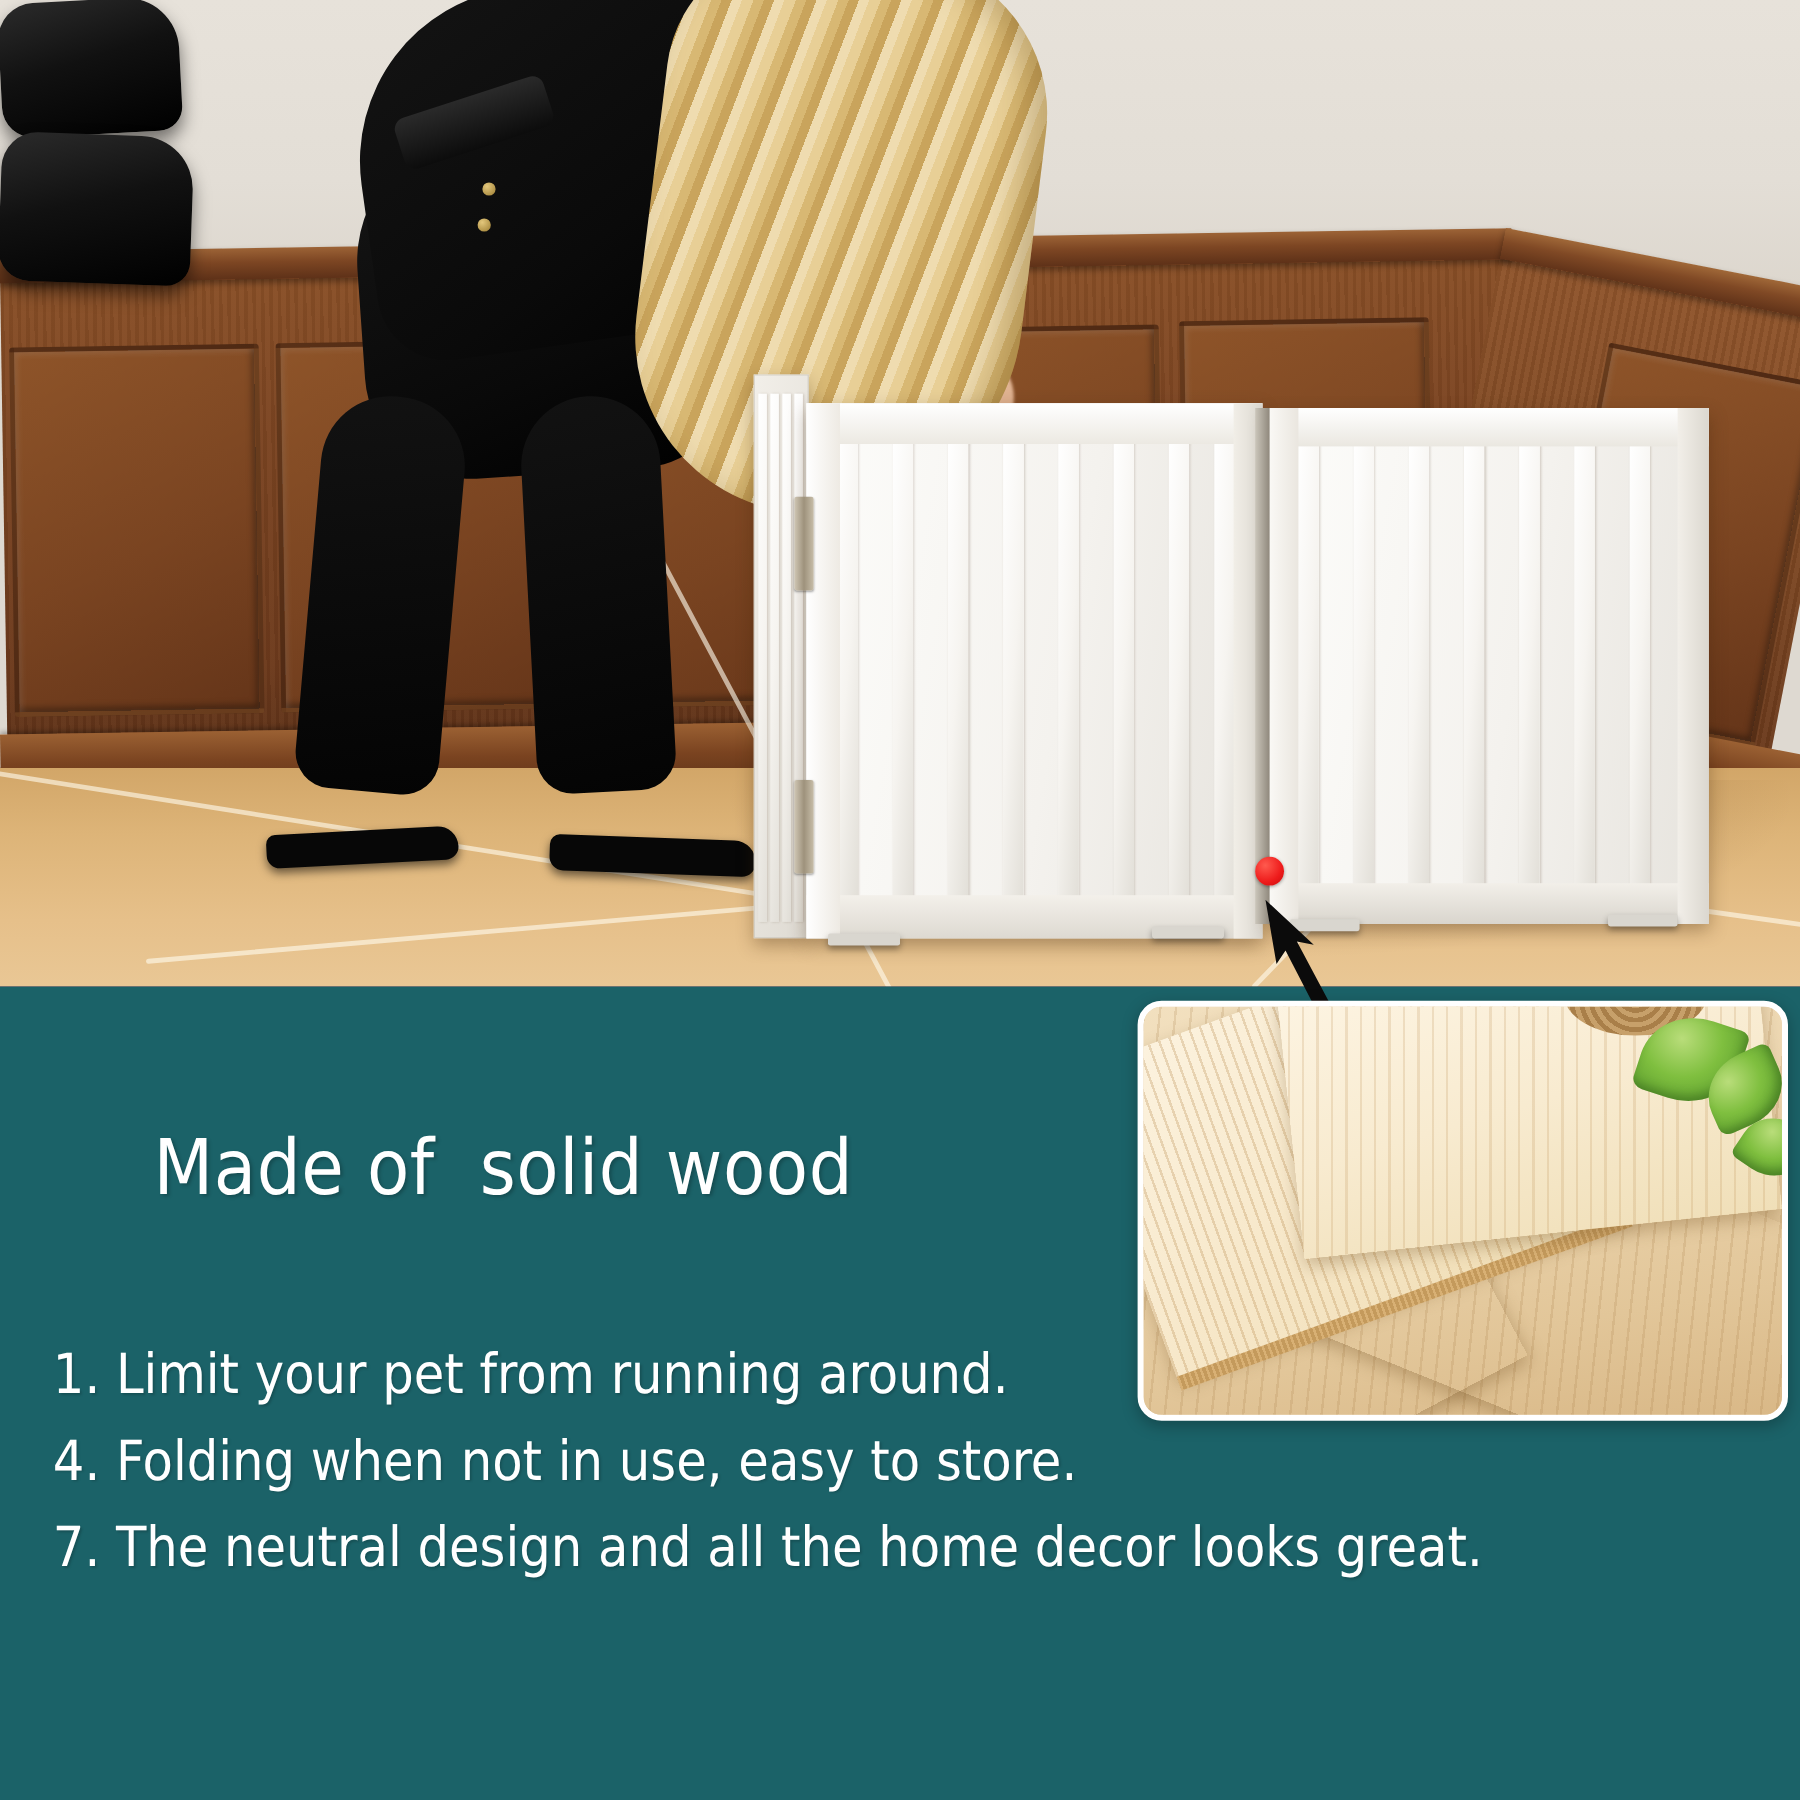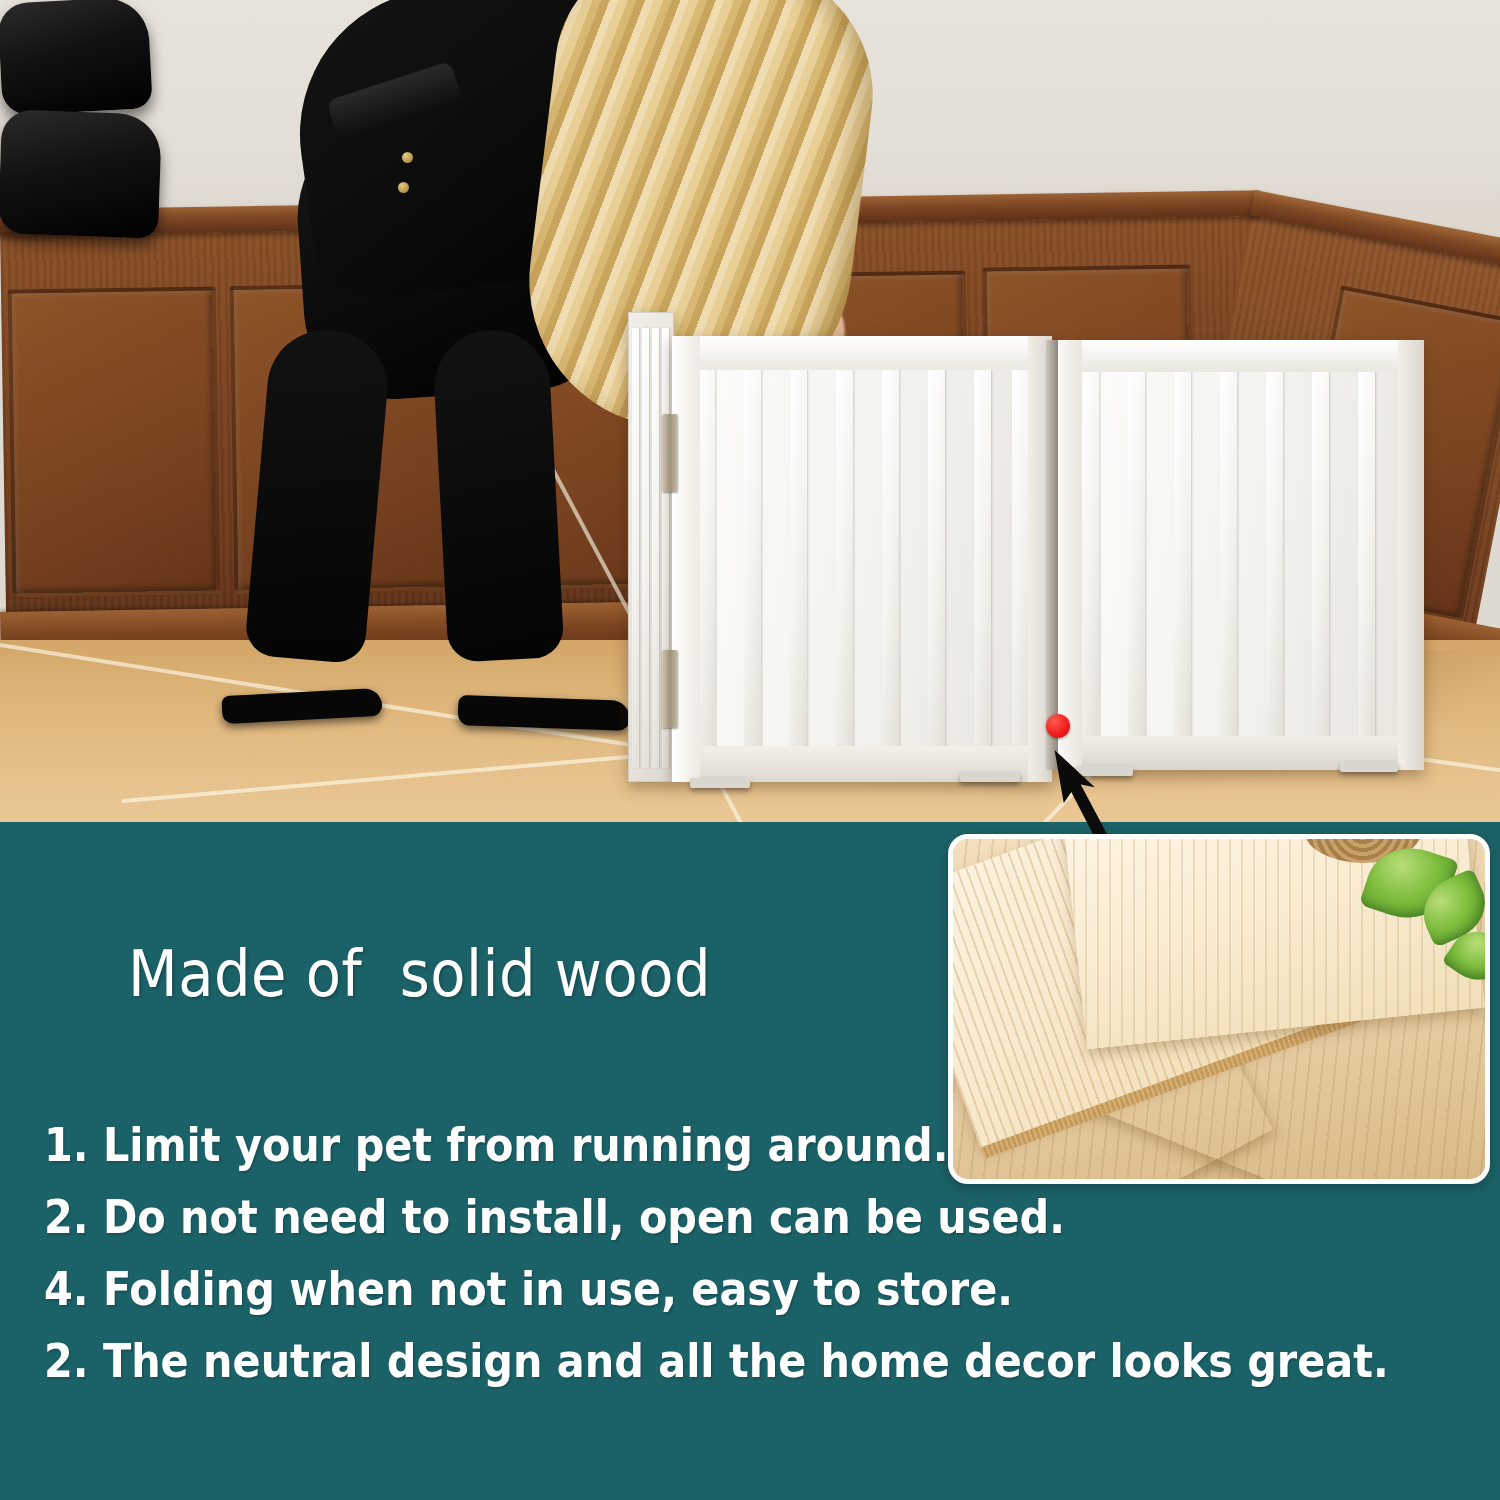--- a/index.html
+++ b/index.html
@@ -216,21 +216,20 @@
   }
   .feature-list{
     position:absolute;left:44px;top:1122px;width:1330px;
     margin:0;padding:0;list-style:none;
   }
   .feature-list li{
     font-family:"DejaVu Sans Condensed","Liberation Sans", sans-serif;
     font-size:46px;color:#ffffff;line-height:1.0;
     margin-bottom:26px;white-space:nowrap;
     text-shadow:1.5px 1.5px 2px rgba(0,0,0,.18);
-    font-weight:bold;
   }
 
   
   .inset{
     position:absolute;left:948px;top:834px;width:532px;height:340px;
     border:5px solid #ffffff;border-radius:20px;
     overflow:hidden;
     box-shadow:0 4px 12px rgba(0,0,0,.25);
     background:#e8d2ae;
   }
@@ -392,23 +391,22 @@
   <div class="teal-panel"></div>
 
   <svg class="callout-arrow" viewBox="0 0 130 130">
     <path d="M26 12 L56 58 L43 52 L58 112 L46 116 L32 57 L22 66 Z" fill="#0b0b0b" transform="translate(0,0) rotate(-14 32 60)"></path>
   </svg>
 
   <div class="headline">Made of  solid wood</div>
 
   <ul class="feature-list">
     <li>1. Limit your pet from running around.</li>
-    <li>2. Do not need to install, open can be used.</li>
     <li>4. Folding when not in use, easy to store.</li>
-    <li>2. The neutral design and all the home decor looks great.</li>
+    <li>7. The neutral design and all the home decor looks great.</li>
   </ul>
 
   <div class="inset">
     <div class="wood-bg"></div>
 
     <div class="board" style="left:-40px;top:170px;width:330px;height:210px;transform:rotate(-28deg);">
       <div class="board-face"></div>
     </div>
     <div class="board" style="left:150px;top:120px;width:420px;height:230px;transform:rotate(22deg);">
       <div class="board-face"></div>

